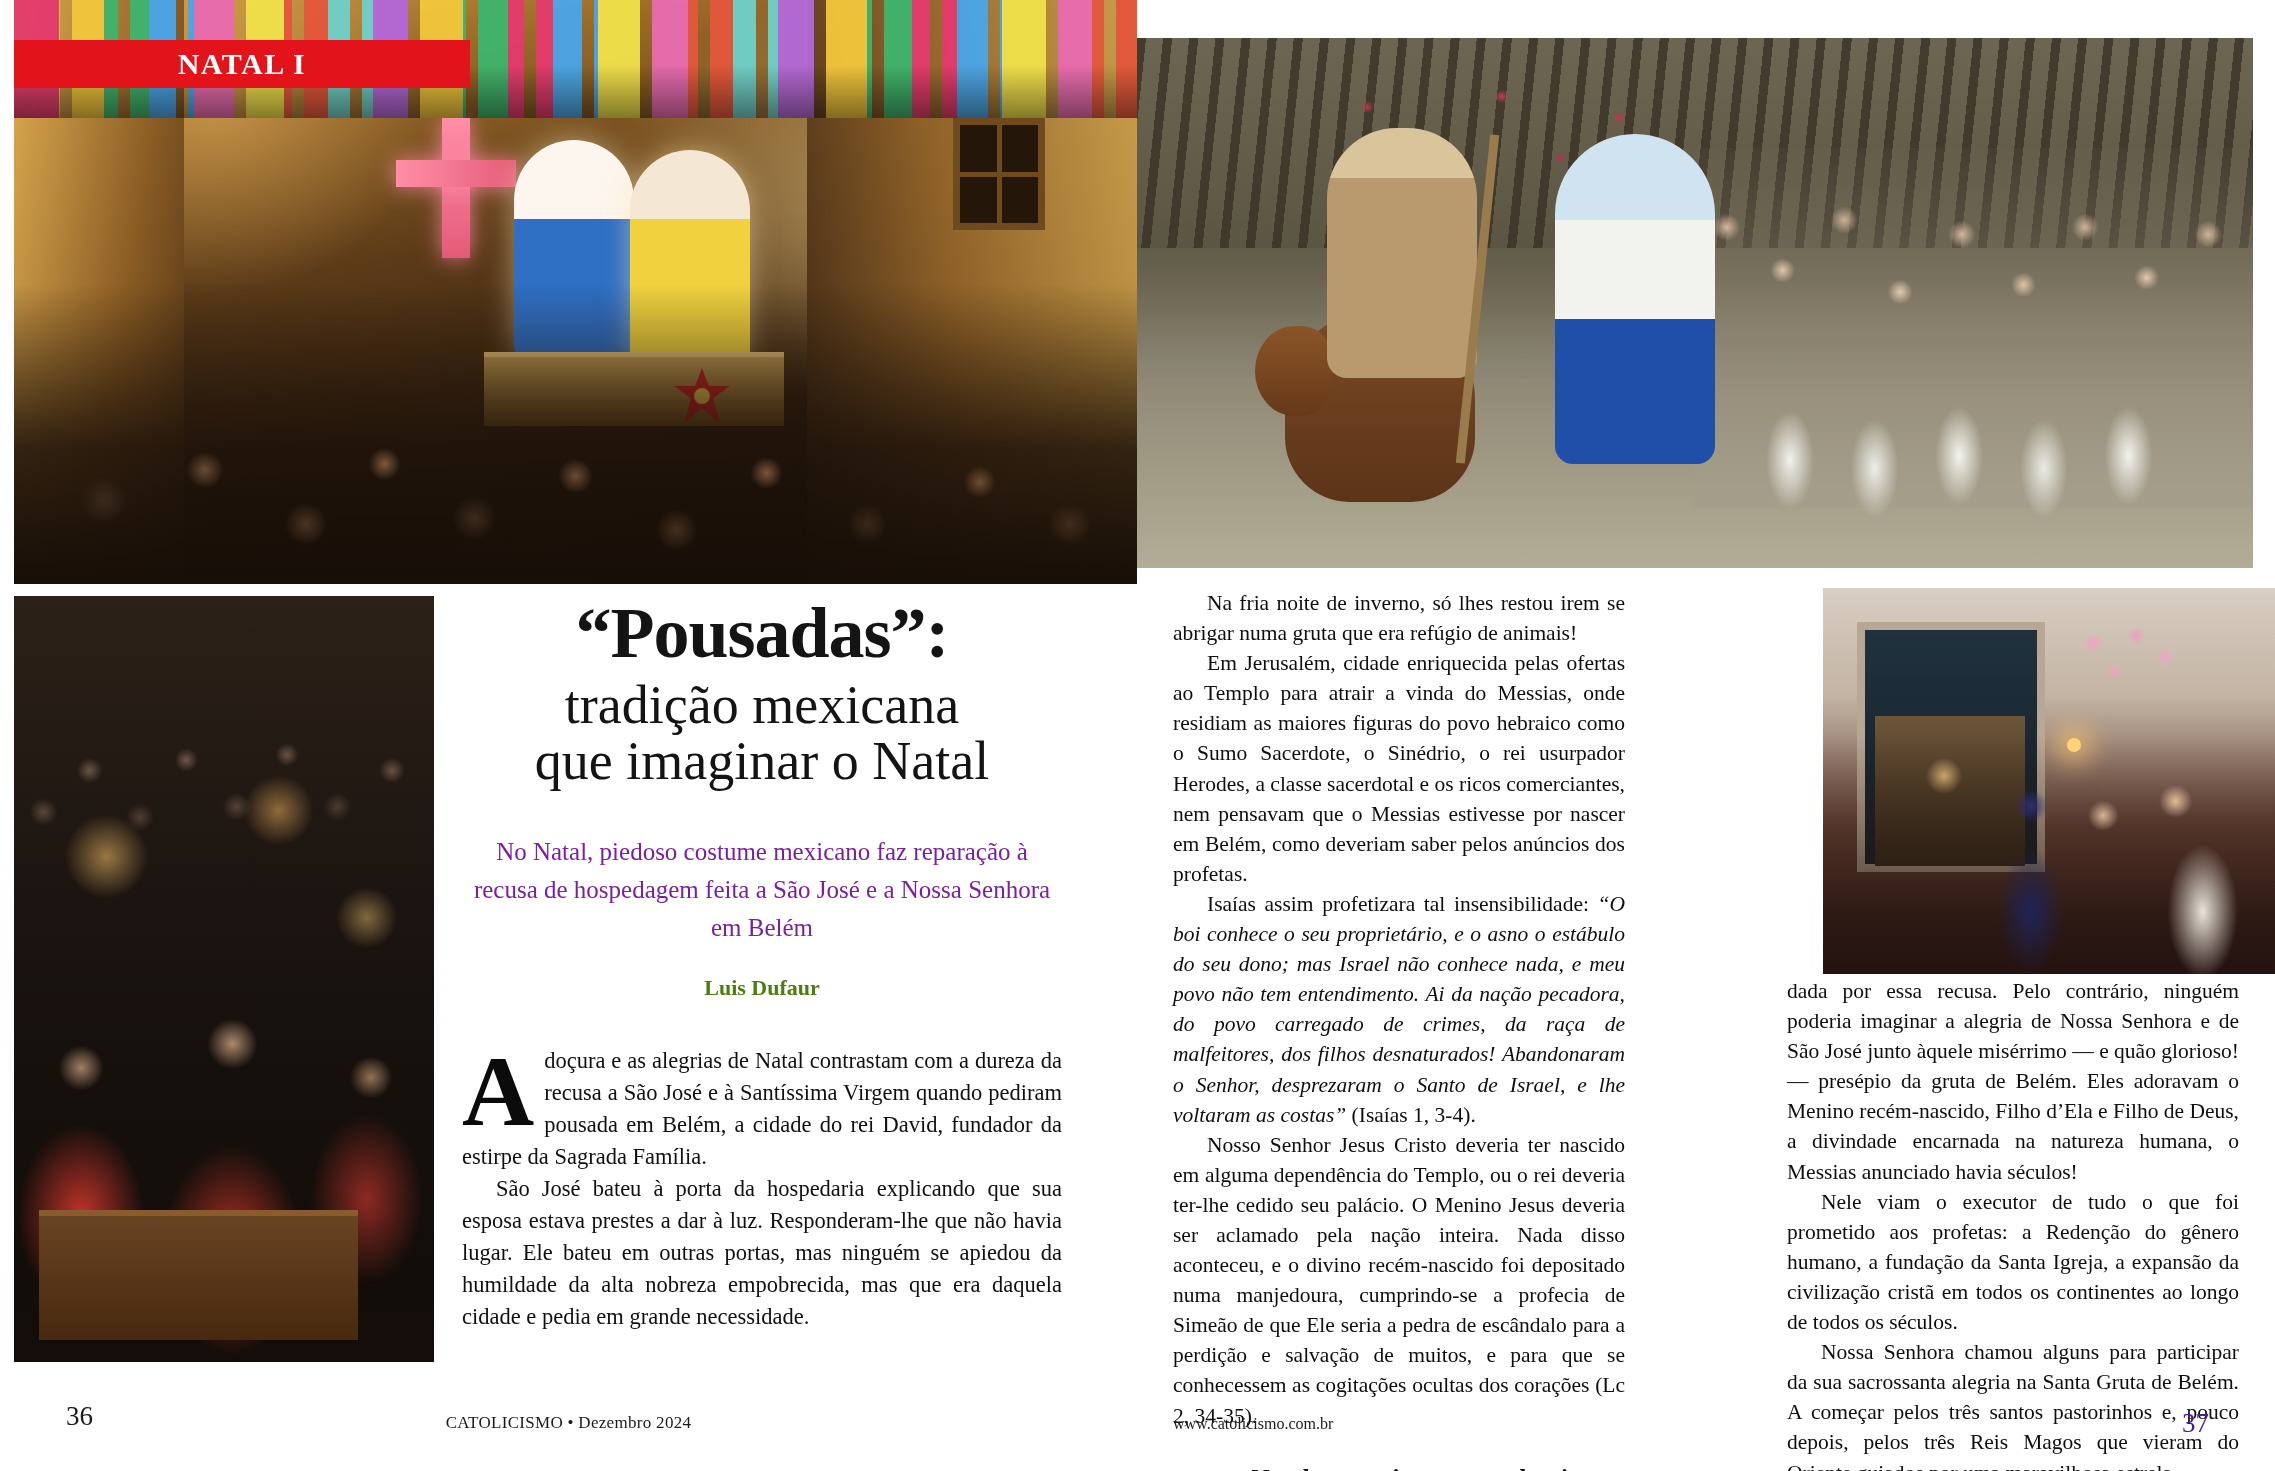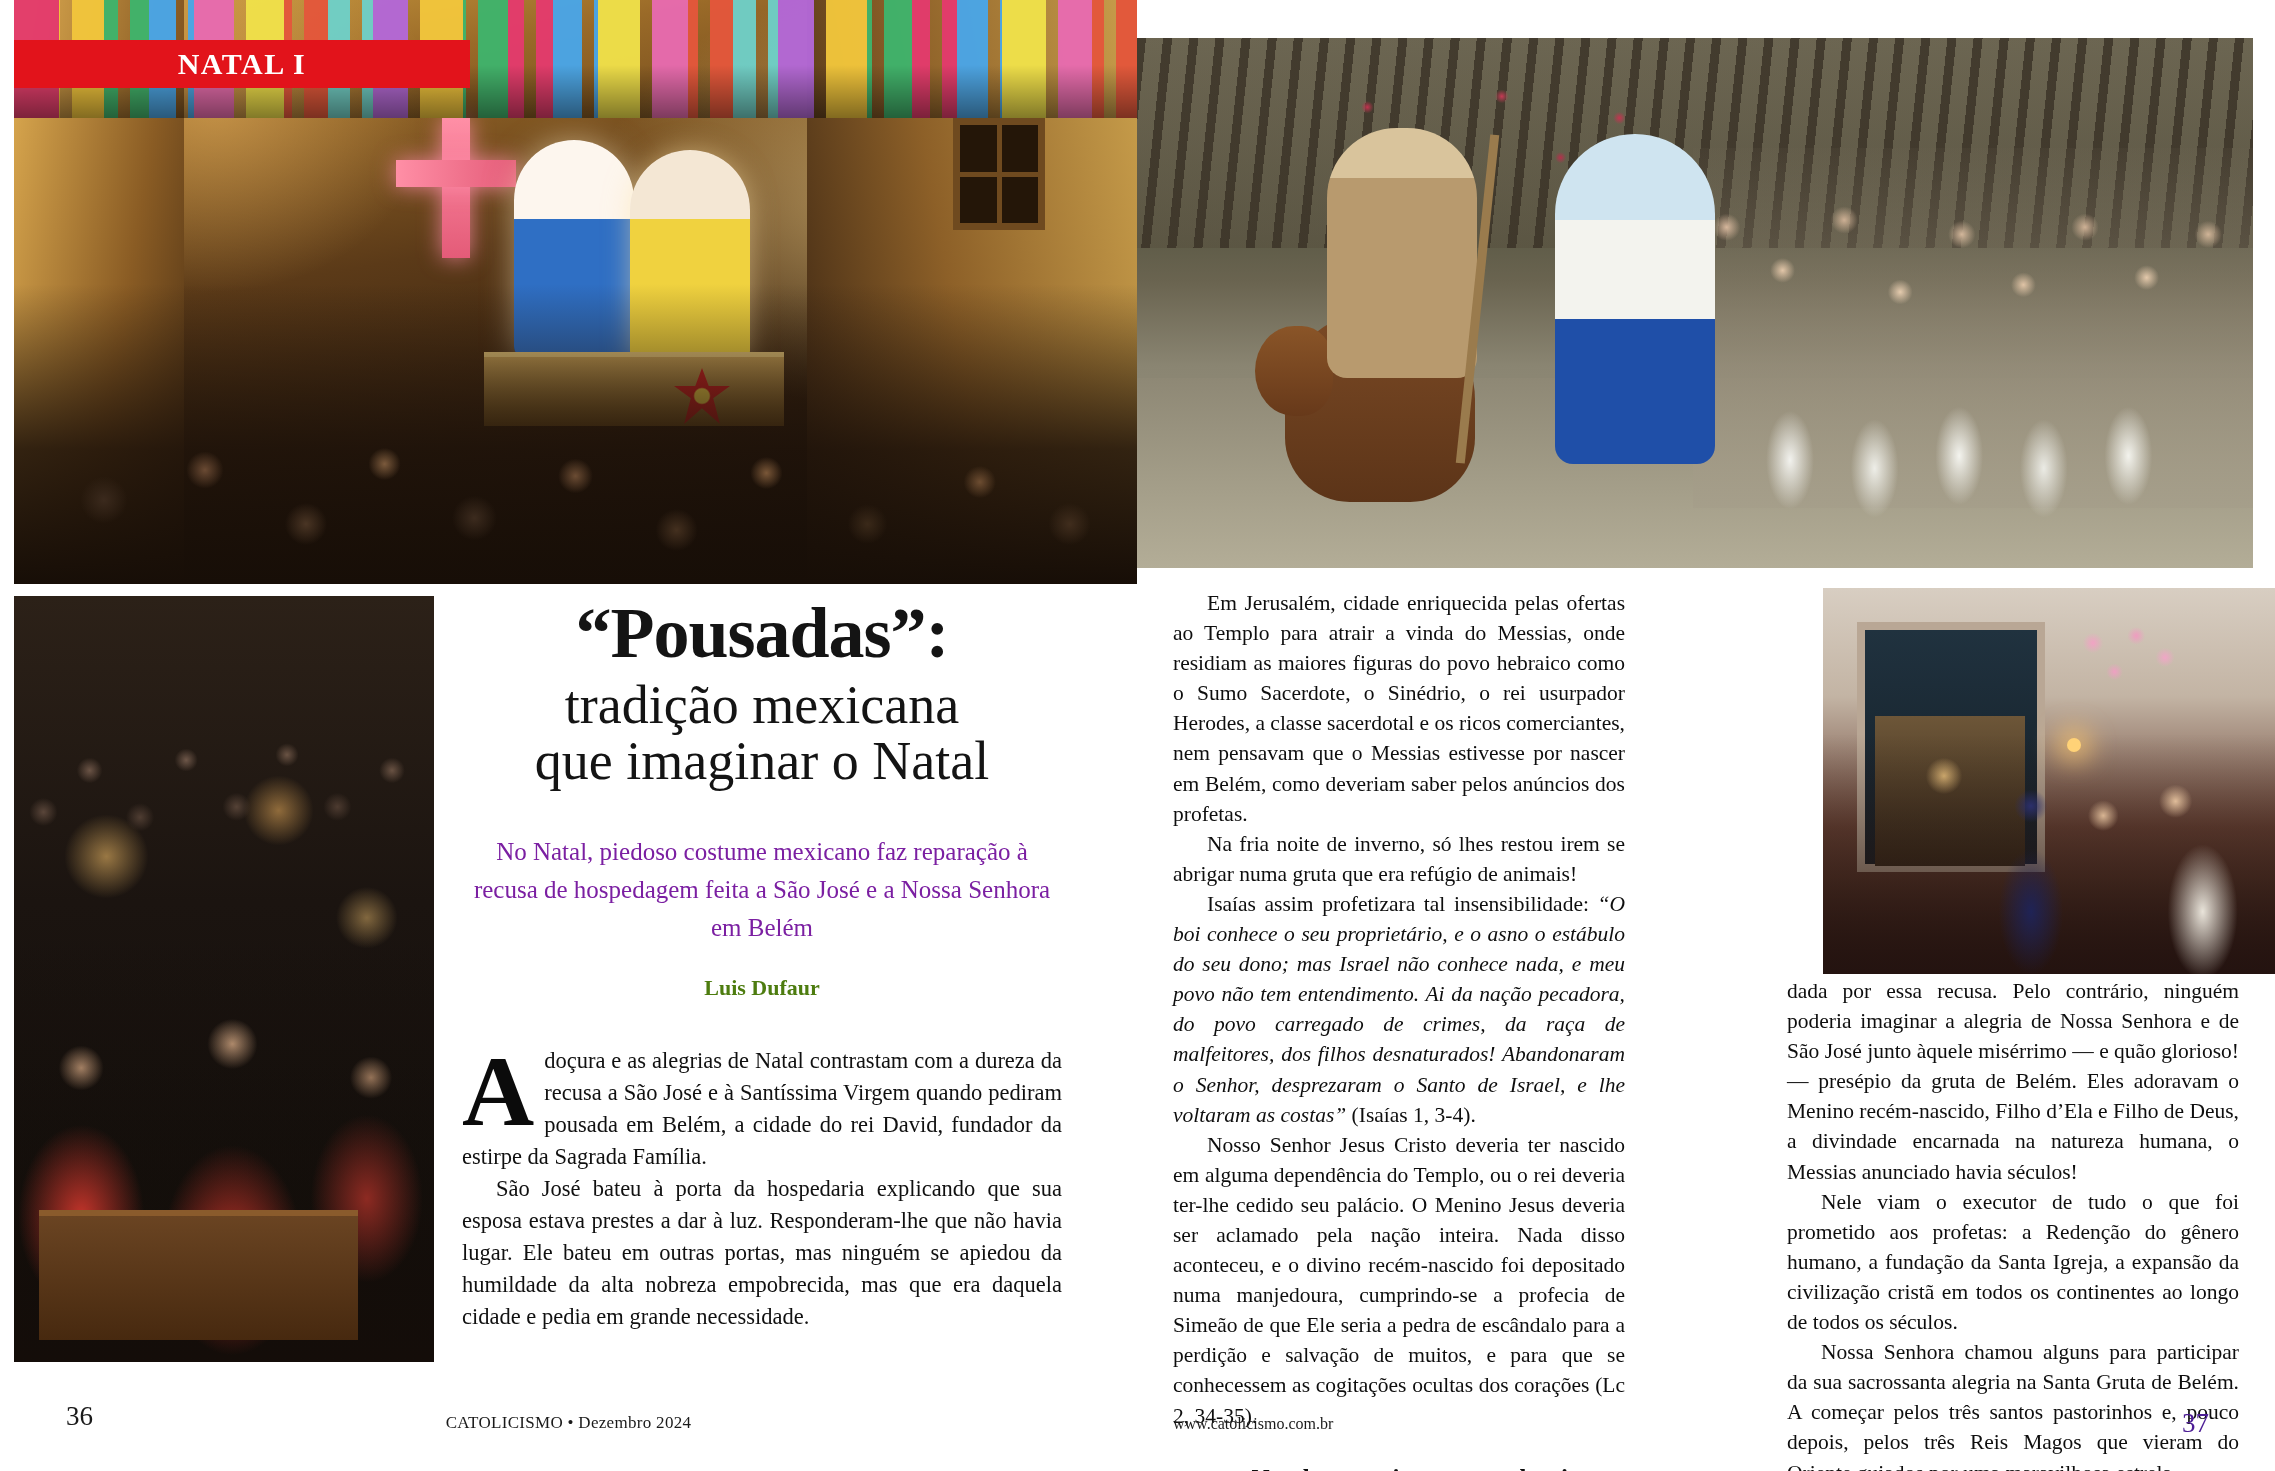--- a/index.html
+++ b/index.html
@@ -483,22 +483,22 @@
       <div class="chapel-bg"></div>
       <div class="chapel-door"></div>
       <div class="chapel-scene"></div>
       <div class="chapel-pink"></div>
       <div class="chapel-people"></div>
       <div class="chapel-candle"></div>
     </div>
 
     <div class="right-cols">
       <div class="col c1">
+        <p>Na fria noite de inverno, só lhes restou irem se abrigar numa gruta que era refúgio de animais!</p>
         <p>Em Jerusalém, cidade enriquecida pelas ofertas ao Templo para atrair a vinda do Messias, onde residiam as maiores figuras do povo hebraico como o Sumo Sacerdote, o Sinédrio, o rei usurpador Herodes, a classe sacerdotal e os ricos comerciantes, nem pensavam que o Messias estivesse por nascer em Belém, como deveriam saber pelos anúncios dos profetas.</p>
-        <p>Na fria noite de inverno, só lhes restou irem se abrigar numa gruta que era refúgio de animais!</p>
         <p>
           <span>Isaías assim profetizara tal insensibilidade:</span>
           <i>“O boi conhece o seu proprietário, e o asno o estábulo do seu dono; mas Israel não conhece nada, e meu povo não tem entendimento. Ai da nação pecadora, do povo carregado de crimes, da raça de malfeitores, dos filhos desnaturados! Abandonaram o Senhor, desprezaram o Santo de Israel, e lhe voltaram as costas”</i>
           <span>(Isaías 1, 3-4).</span>
         </p>
         <p>Nosso Senhor Jesus Cristo deveria ter nascido em alguma dependência do Templo, ou o rei deveria ter-lhe cedido seu palácio. O Menino Jesus deveria ser aclamado pela nação inteira. Nada disso aconteceu, e o divino recém-nascido foi depositado numa manjedoura, cumprindo-se a profecia de Simeão de que Ele seria a pedra de escândalo para a perdição e salvação de muitos, e para que se conhecessem as cogitações ocultas dos corações (Lc 2, 34-35).</p>
         <p class="subhead">Natal transmite a santa alegria</p>
 
       </div>
 

